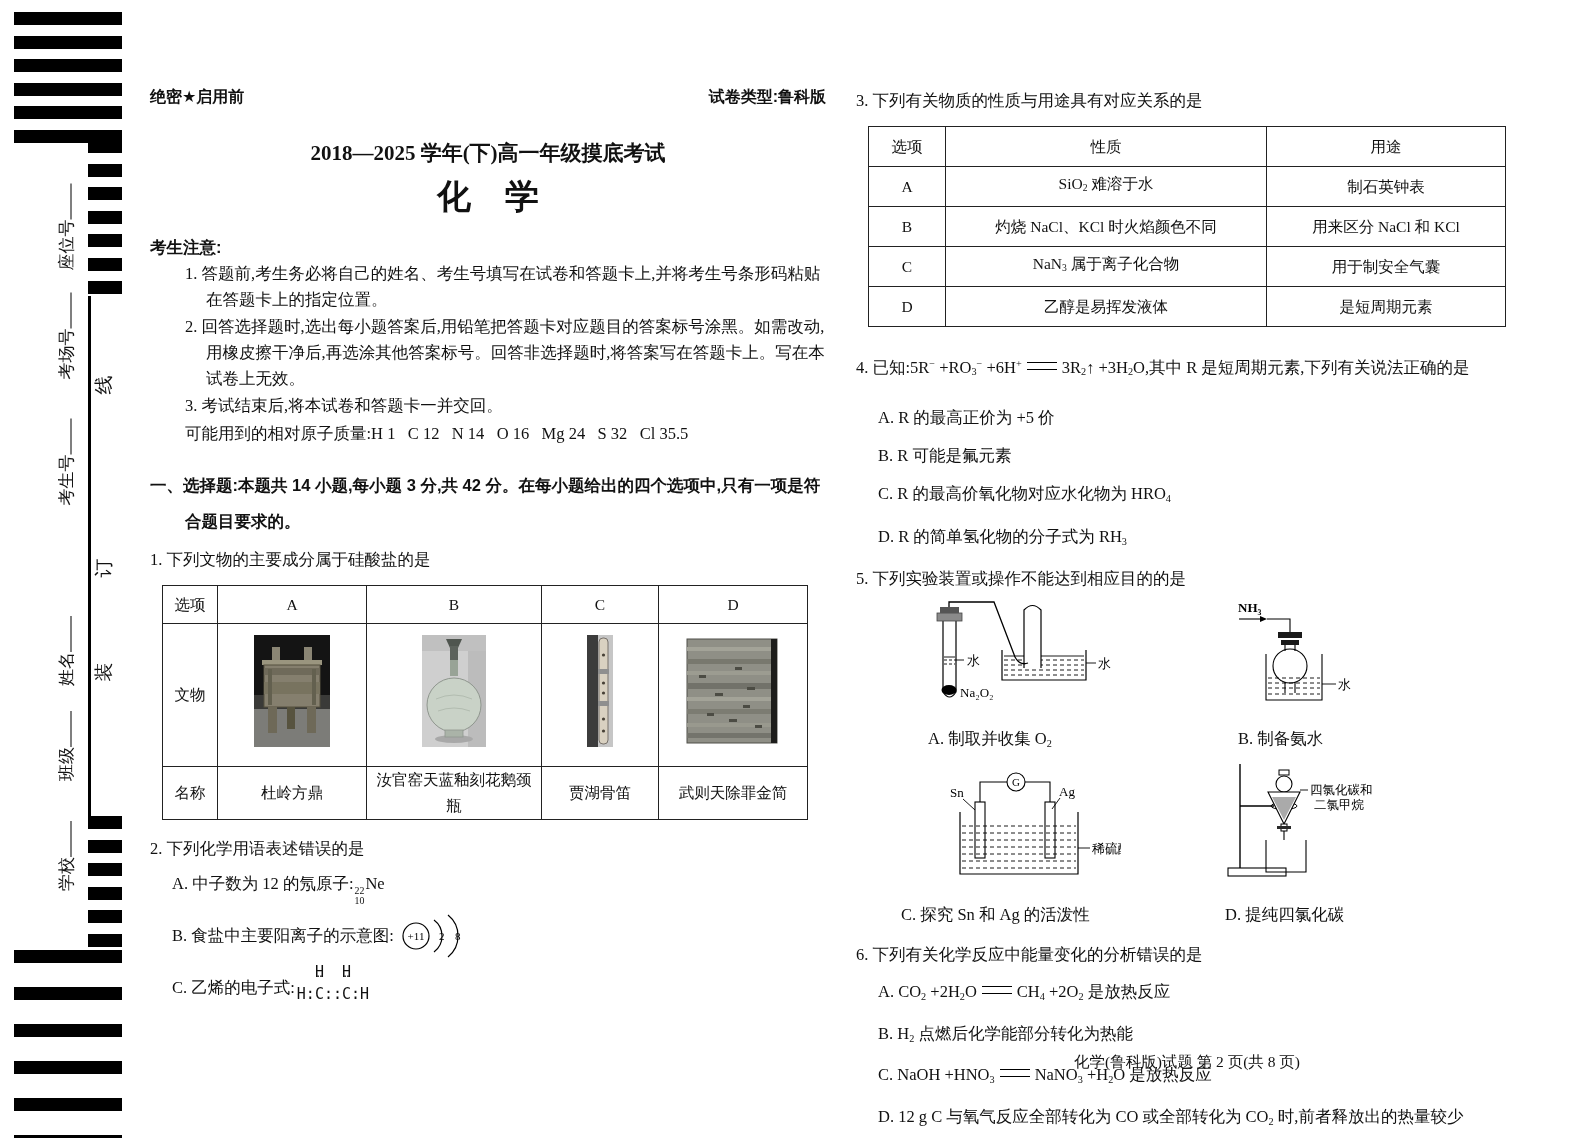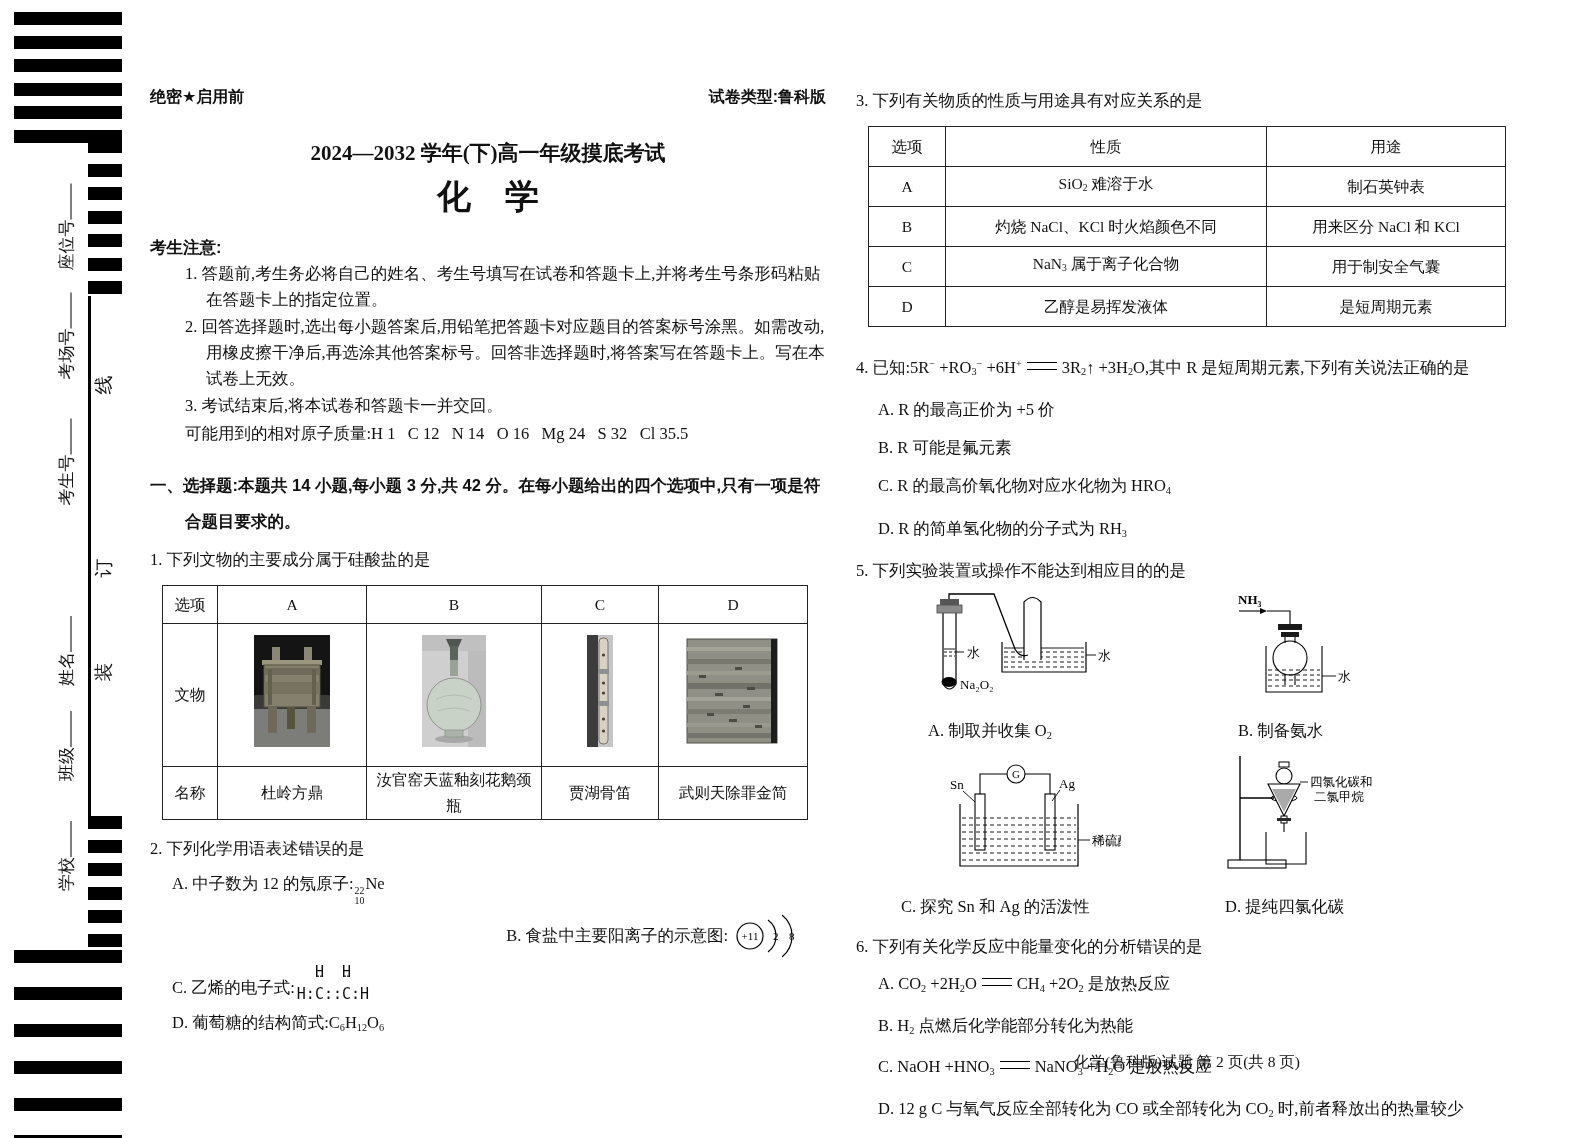--- a/index.html
+++ b/index.html
@@ -47,21 +47,21 @@
   sup{font-size:0.62em;vertical-align:0.55em;}
   .dbleq{display:inline-block;width:30px;height:6px;border-top:1.5px solid #000;
          border-bottom:1.5px solid #000;vertical-align:0.18em;margin:0 5px;}
   .stk{display:inline-flex;flex-direction:column;align-items:flex-start;font-size:0.6em;
        line-height:1.05;vertical-align:-0.5em;margin:0 1px;}
   .ethylene{display:inline-block;font-family:"DejaVu Sans Mono",monospace;font-size:15px;
             vertical-align:baseline;margin-left:2px;}
   .ethylene div{white-space:pre;line-height:14px;}
   .ethylene .dots{line-height:8px;}
   .q2b-row,.q2c-row{display:flex;align-items:flex-end;}
-  .q2b-row{align-items:center;margin-top:4px;justify-content:flex-end;}
+  .q2b-row{align-items:center;margin-top:4px;}
   .ion-svg{margin-left:4px;}
   
   .app-row{position:relative;height:128px;margin-top:6px;}
   .app-row2{position:relative;height:142px;margin-top:4px;}
   .cap-row{position:relative;height:30px;}
   .abs{position:absolute;}
   svg text{font-family:"Liberation Serif","DejaVu Serif",serif;}
 </style>
 </head>
 <body>
@@ -83,21 +83,21 @@
   <div class="vlabel" style="top:462px;"><span>考生号</span><span class="u"></span></div>
   <div class="vlabel" style="top:651px;"><span>姓名</span><span class="u"></span></div>
   <div class="vlabel" style="top:746px;"><span>班级</span><span class="u"></span></div>
   <div class="vlabel" style="top:856px;"><span>学校</span><span class="u"></span></div>
 
   <div class="page page-left">
     <div class="hdr-row">
       <span>绝密★启用前</span>
       <span>试卷类型:鲁科版</span>
     </div>
-    <div class="exam-title">2024—2032 学年(下)高一年级摸底考试</div>
+    <div class="exam-title">2018—2025 学年(下)高一年级摸底考试</div>
     <div class="subject">化　学</div>
 
     <div class="notice-title">考生注意:</div>
     <div class="notice">1. 答题前,考生务必将自己的姓名、考生号填写在试卷和答题卡上,并将考生号条形码粘贴在答题卡上的指定位置。</div>
     <div class="notice">2. 回答选择题时,选出每小题答案后,用铅笔把答题卡对应题目的答案标号涂黑。如需改动,用橡皮擦干净后,再选涂其他答案标号。回答非选择题时,将答案写在答题卡上。写在本试卷上无效。</div>
     <div class="notice">3. 考试结束后,将本试卷和答题卡一并交回。</div>
     <div class="mass">可能用到的相对原子质量:H 1   C 12   N 14   O 16   Mg 24   S 32   Cl 35.5</div>
 
     <div class="sectionhead">一、选择题:本题共 14 小题,每小题 3 分,共 42 分。在每小题给出的四个选项中,只有一项是符合题目要求的。</div>
 
@@ -213,21 +213,20 @@
       </svg>
     </div>
     <div class="opt q2c-row" style="margin-top:4px;">
       <span>C. 乙烯的电子式:</span>
       <span class="ethylene">
         <div>  H  H</div>
         <div class="dots">  ¨  ¨</div>
         <div>H:C::C:H</div>
       </span>
     </div>
-    <div class="opt">D. 葡萄糖的结构简式:C<sub>6</sub>H<sub>12</sub>O<sub>6</sub></div>
   </div>
 
   <div class="page page-right">
     <div class="stem" style="margin-top:28px;">3. 下列有关物质的性质与用途具有对应关系的是</div>
     <table class="q3t">
       <tbody>
           <tr>
         <td style="width:72px;">选项</td>
         <td style="width:316px;">性质</td>
         <td style="width:234px;">用途</td>
@@ -249,21 +248,21 @@
       </tr>
       <tr>
         <td>D</td>
         <td>乙醇是易挥发液体</td>
         <td>是短周期元素</td>
       </tr>
     </tbody>
       </table>
 
     <div class="stem" style="margin-top:24px;">4. 已知:5R<sup>−</sup> +RO<sub>3</sub><sup>−</sup> +6H<sup>+</sup><span class="dbleq"></span>3R<sub>2</sub>↑ +3H<sub>2</sub>O,其中 R 是短周期元素,下列有关说法正确的是</div>
-    <div class="opt" style="margin-top:12px;">A. R 的最高正价为 +5 价</div>
+    <div class="opt" style="margin-top:20px;">A. R 的最高正价为 +5 价</div>
     <div class="opt" style="margin-top:12px;">B. R 可能是氟元素</div>
     <div class="opt" style="margin-top:12px;">C. R 的最高价氧化物对应水化物为 HRO<sub>4</sub></div>
     <div class="opt" style="margin-top:12px;">D. R 的简单氢化物的分子式为 RH<sub>3</sub></div>
 
     <div class="stem" style="margin-top:12px;">5. 下列实验装置或操作不能达到相应目的的是</div>
 
     <div class="app-row">
       <svg class="abs" style="left:68px;top:2px;" width="190" height="122" viewBox="0 0 190 122">
         <g stroke="#000" stroke-width="0.9" stroke-dasharray="4 3">
           <line x1="80" y1="60" x2="160" y2="60"></line>

